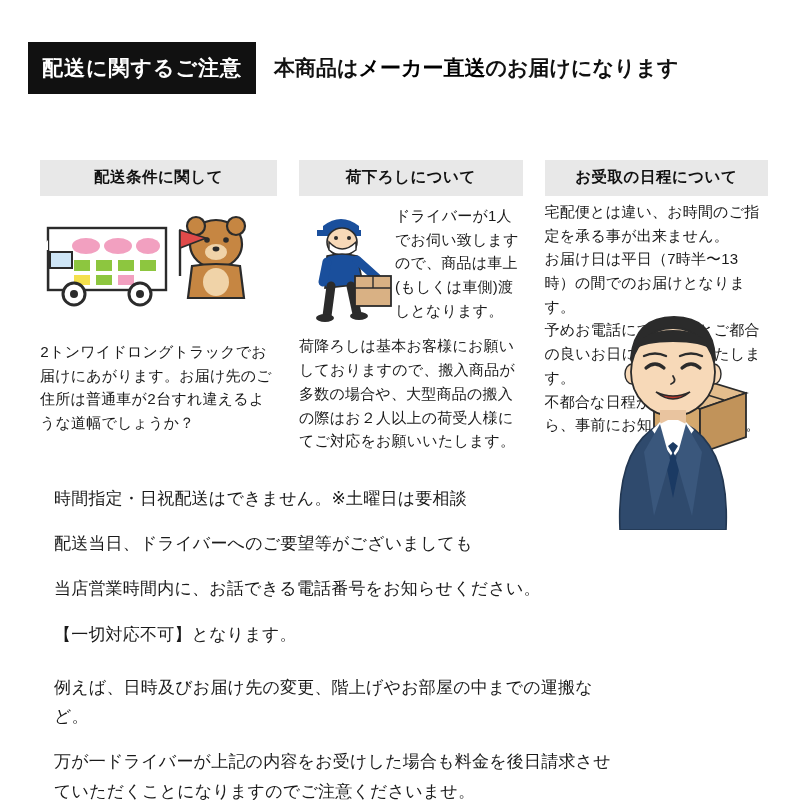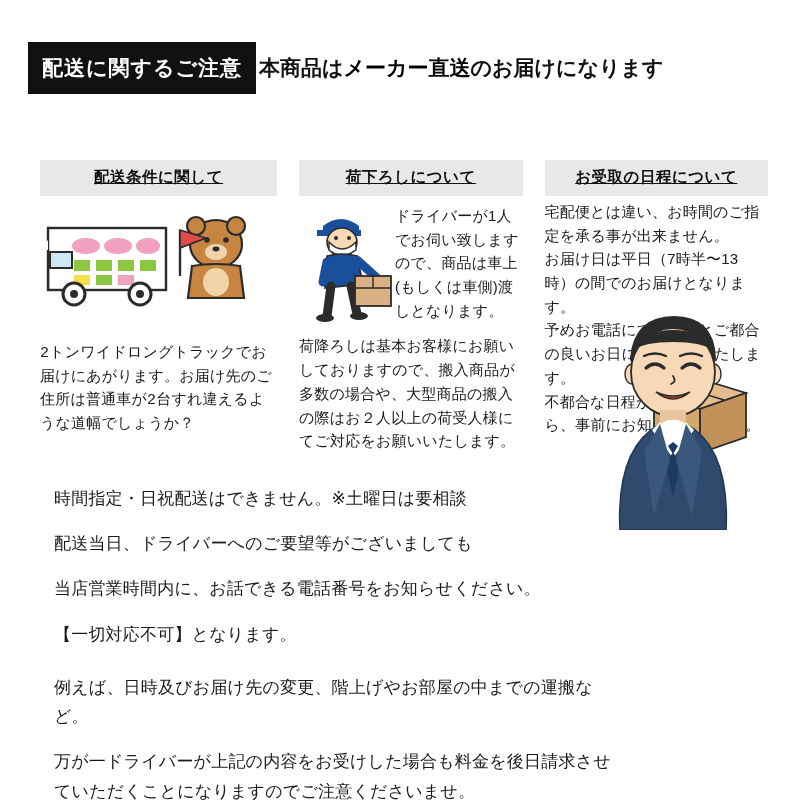--- a/index.html
+++ b/index.html
@@ -39,21 +39,21 @@
     letter-spacing: 1px;
     display: flex;
     align-items: center;
     padding: 0 14px;
     white-space: nowrap;
   }
   .header-main {
     flex: 1;
     display: flex;
     align-items: center;
-    padding-left: 3px;
+    padding-left: 18px;
     font-size: 21px;
     font-weight: bold;
     color: #111111;
     white-space: nowrap;
   }
   .hl {
     color: #000000;
     text-underline-offset: 3px;
   }
 
@@ -70,21 +70,20 @@
     width: 237px;
   }
   .col-title {
     background: #e8e8e8;
     color: #111111;
     font-size: 15.5px;
     font-weight: bold;
     text-align: center;
     padding: 7px 0 8px;
     letter-spacing: 0.5px;
-    text-decoration: underline;
   }
   .col-art {
     height: 122px;
     position: relative;
     margin-top: 10px;
   }
   .col-body {
     font-size: 15px;
     line-height: 1.58;
     color: #1a1a1a;

